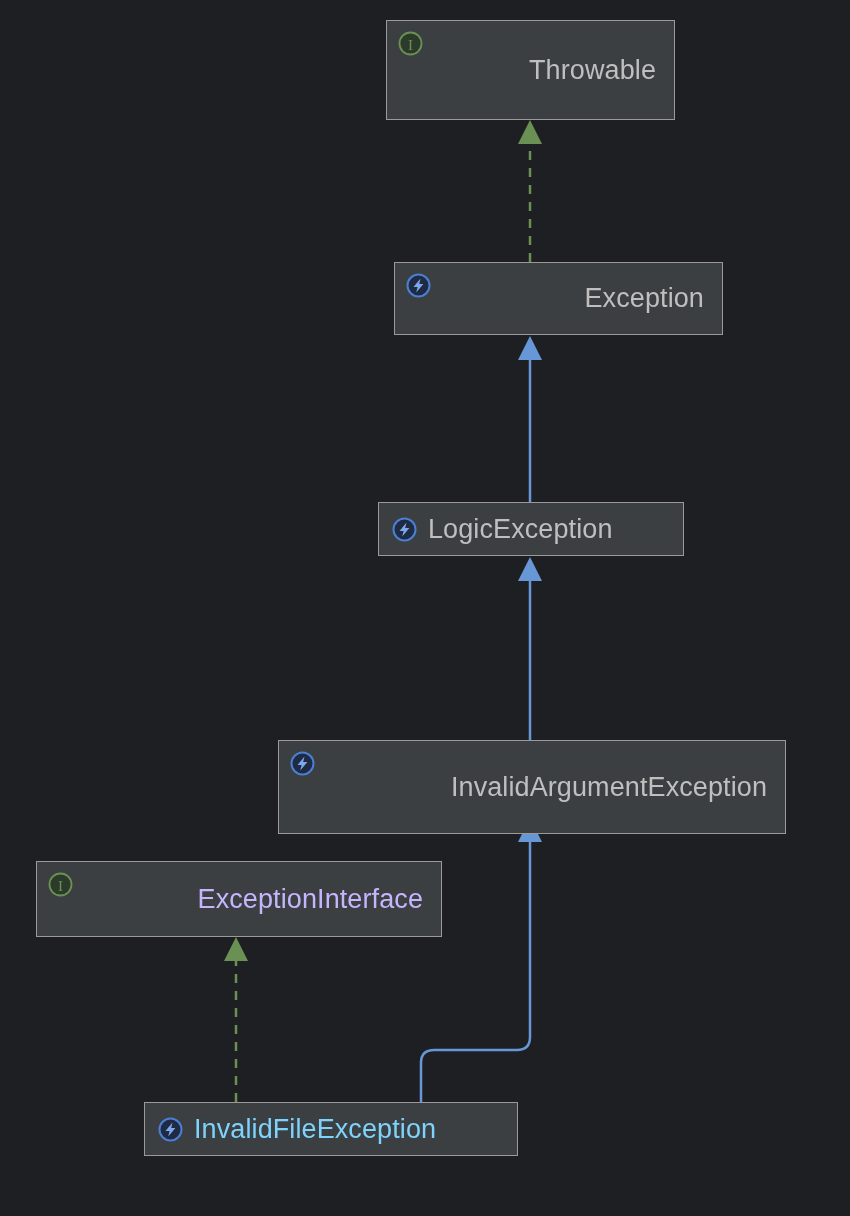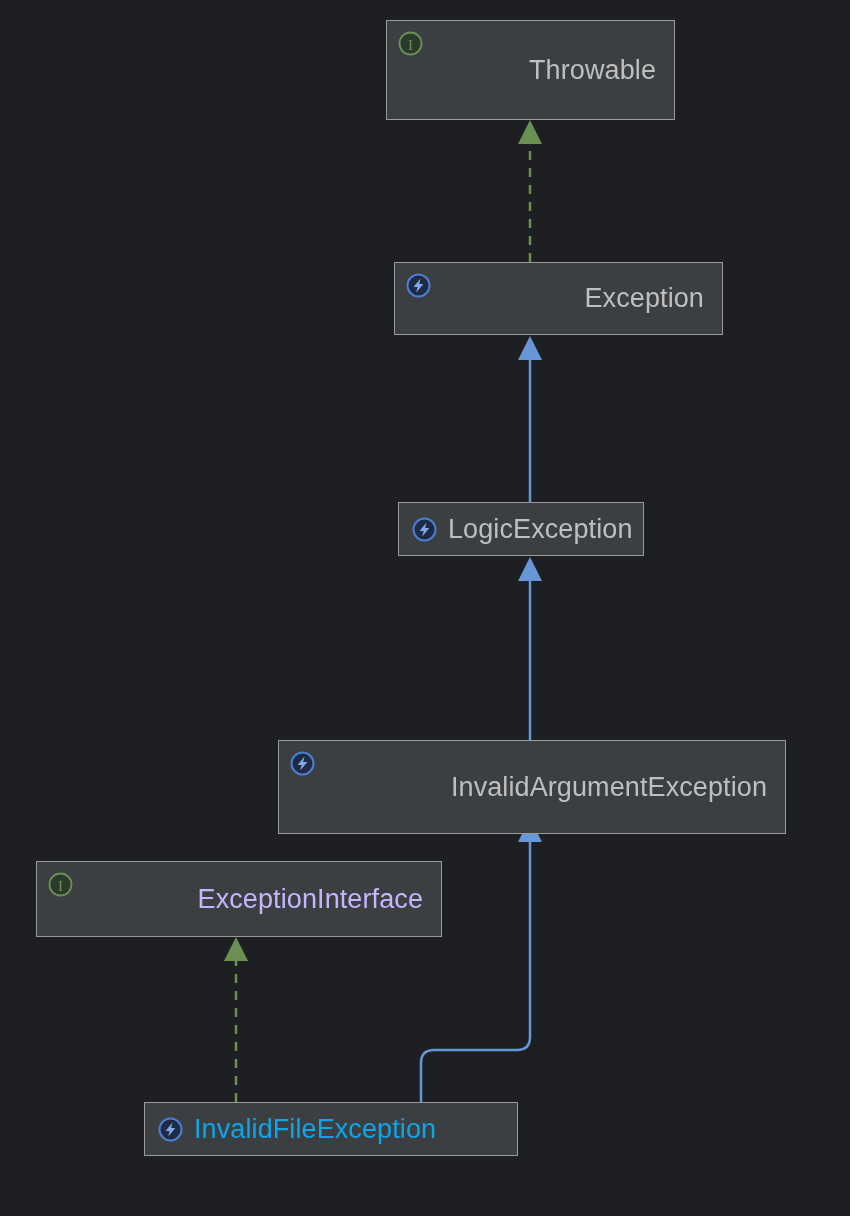--- a/index.html
+++ b/index.html
@@ -60,26 +60,26 @@
     margin-right: 10px;
   }
   .node.tight .label {
     text-align: left;
     padding-right: 14px;
   }
   .node.tall .label {
     align-self: center;
   }
   .node.iface .label { color: #c4b5fd; }
-  .node.orange .label { color: #0ea5e9; }
+  .node.orange .label { color: #7dd3fc; }
 
   
   #node-throwable      { left: 386px; top: 20px;   width: 289px; height: 100px; }
   #node-exception      { left: 394px; top: 262px;  width: 329px; height: 73px;  }
-  #node-logicexception { left: 398px; top: 502px;  width: 246px; height: 54px;  }
+  #node-logicexception { left: 378px; top: 502px;  width: 306px; height: 54px;  }
   #node-invalidargumentexception { left: 278px; top: 740px; width: 508px; height: 94px; }
   #node-exceptioninterface { left: 36px; top: 861px; width: 406px; height: 76px; }
   #node-invalidfileexception { left: 144px; top: 1102px; width: 374px; height: 54px; }
 </style>
 </head>
 <body>
 
 <div id="diagram">
 
   <svg id="edge-layer" width="850" height="1216" viewBox="0 0 850 1216">

